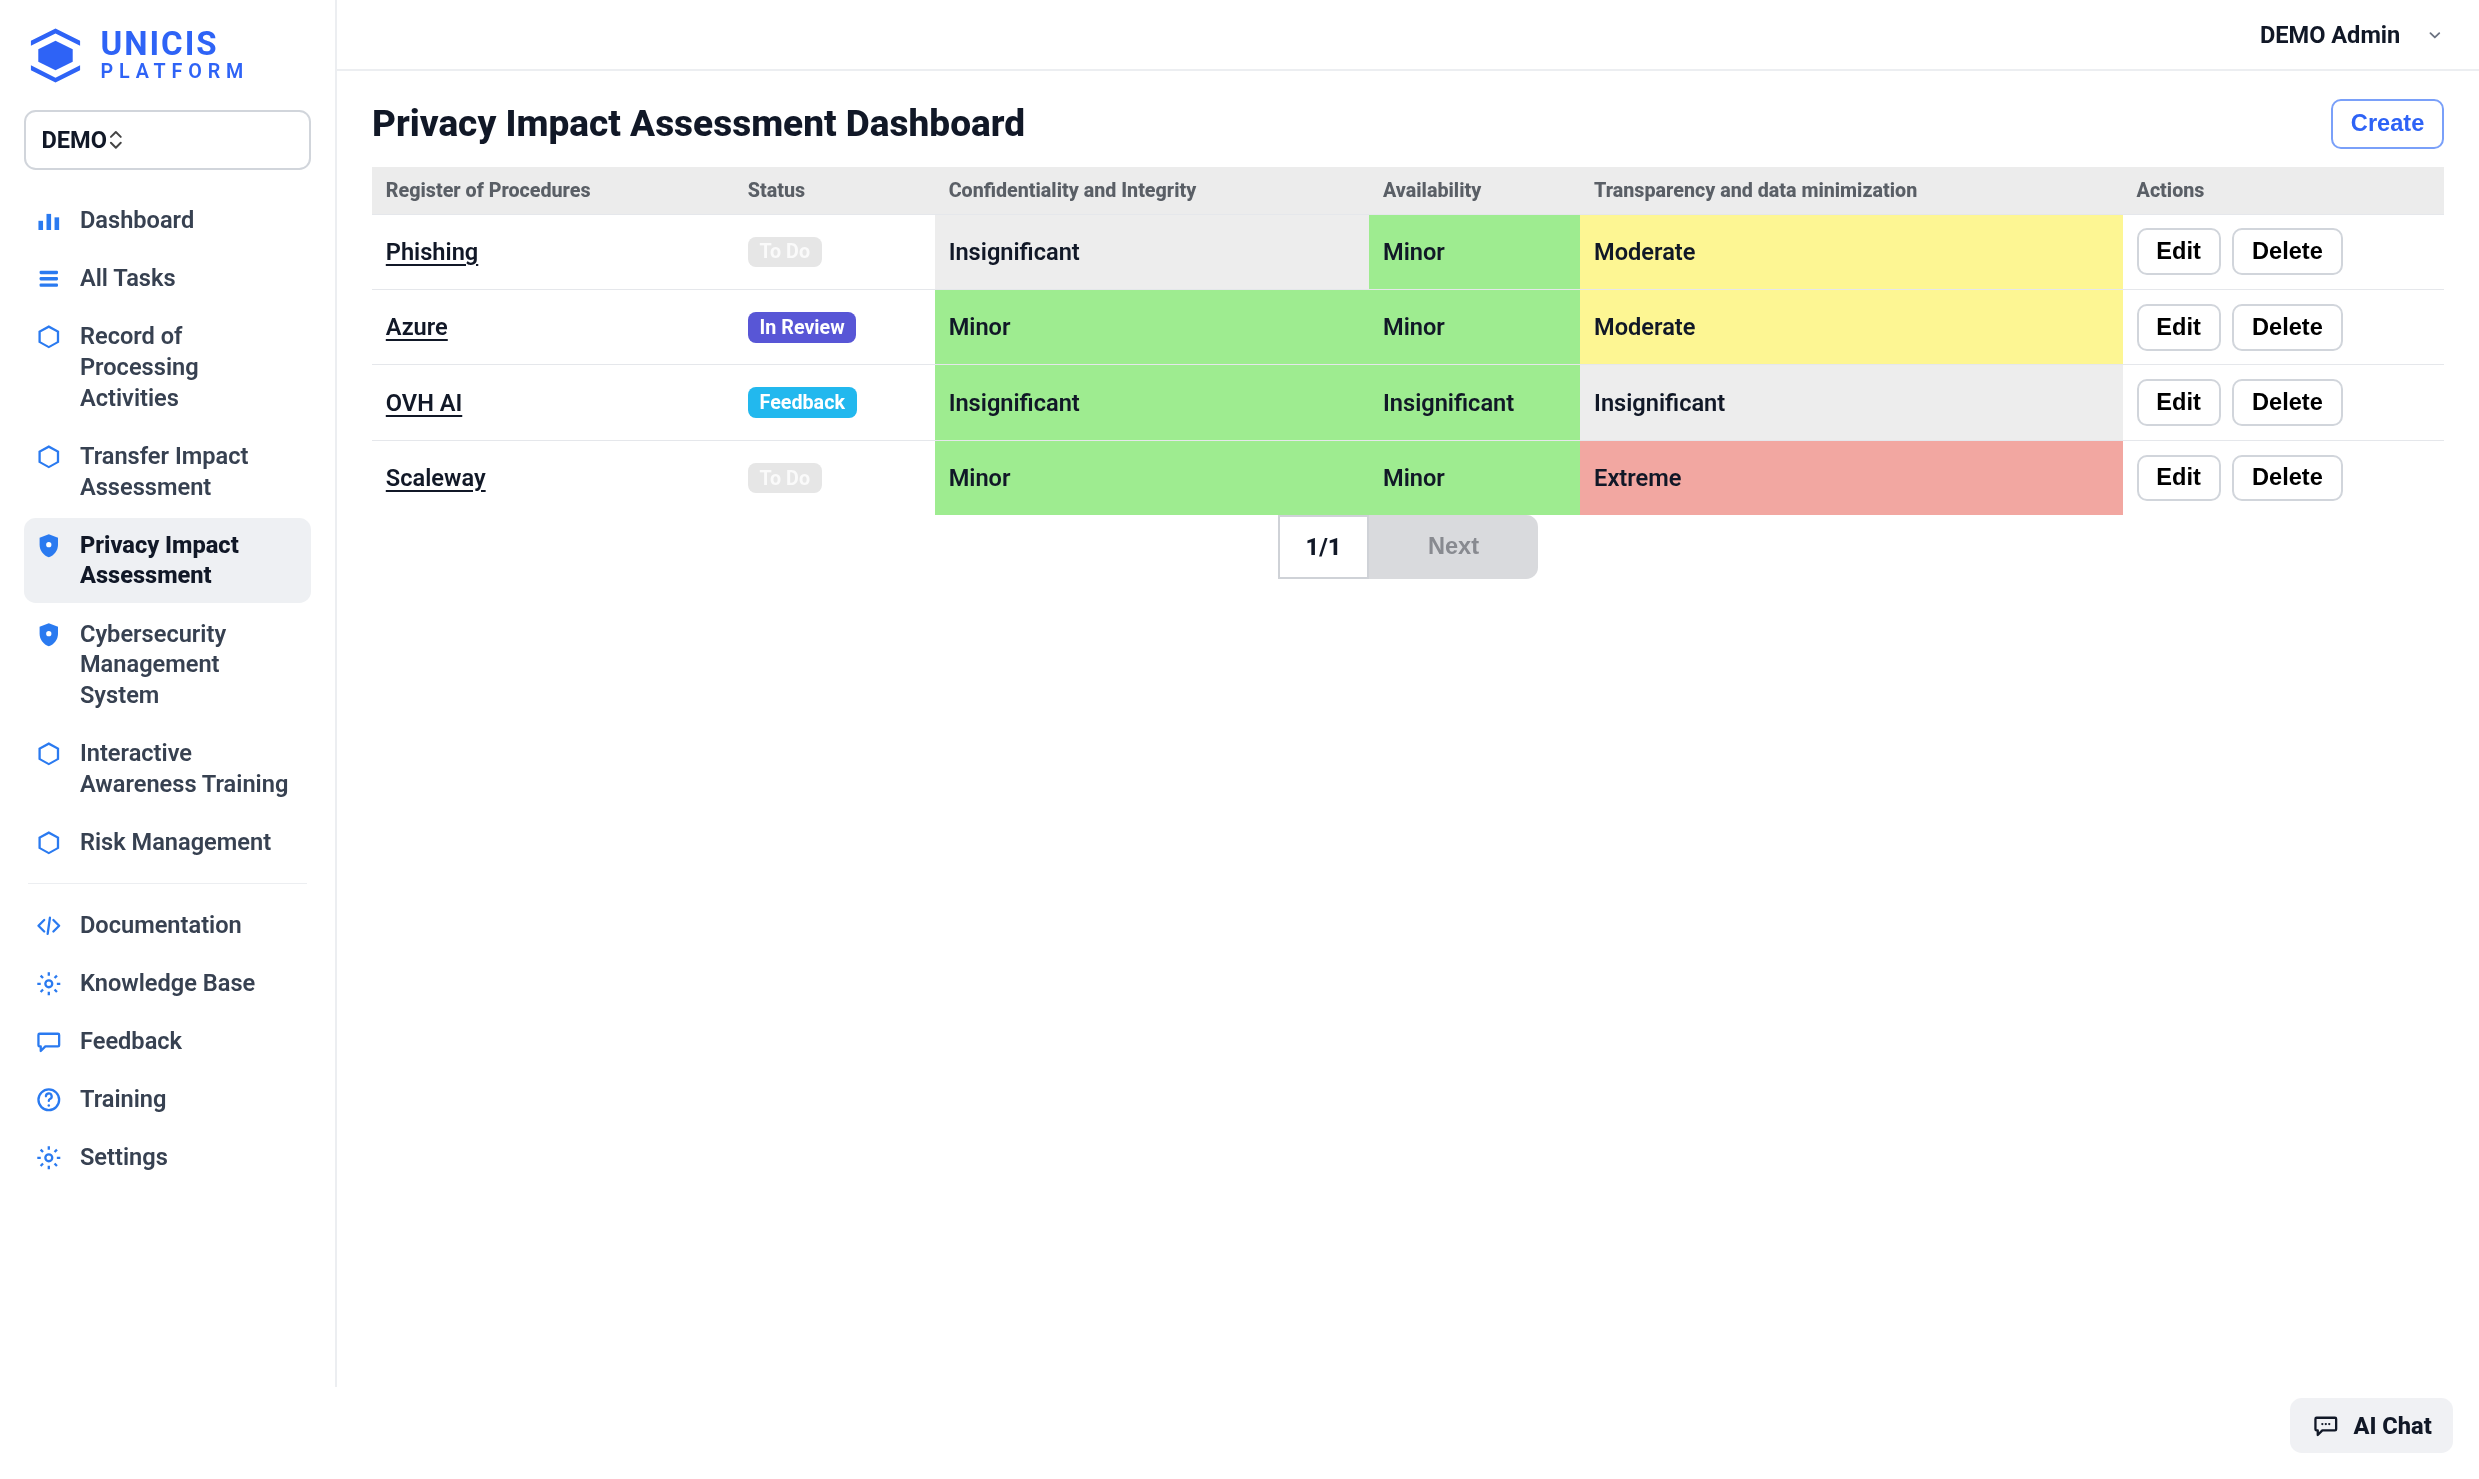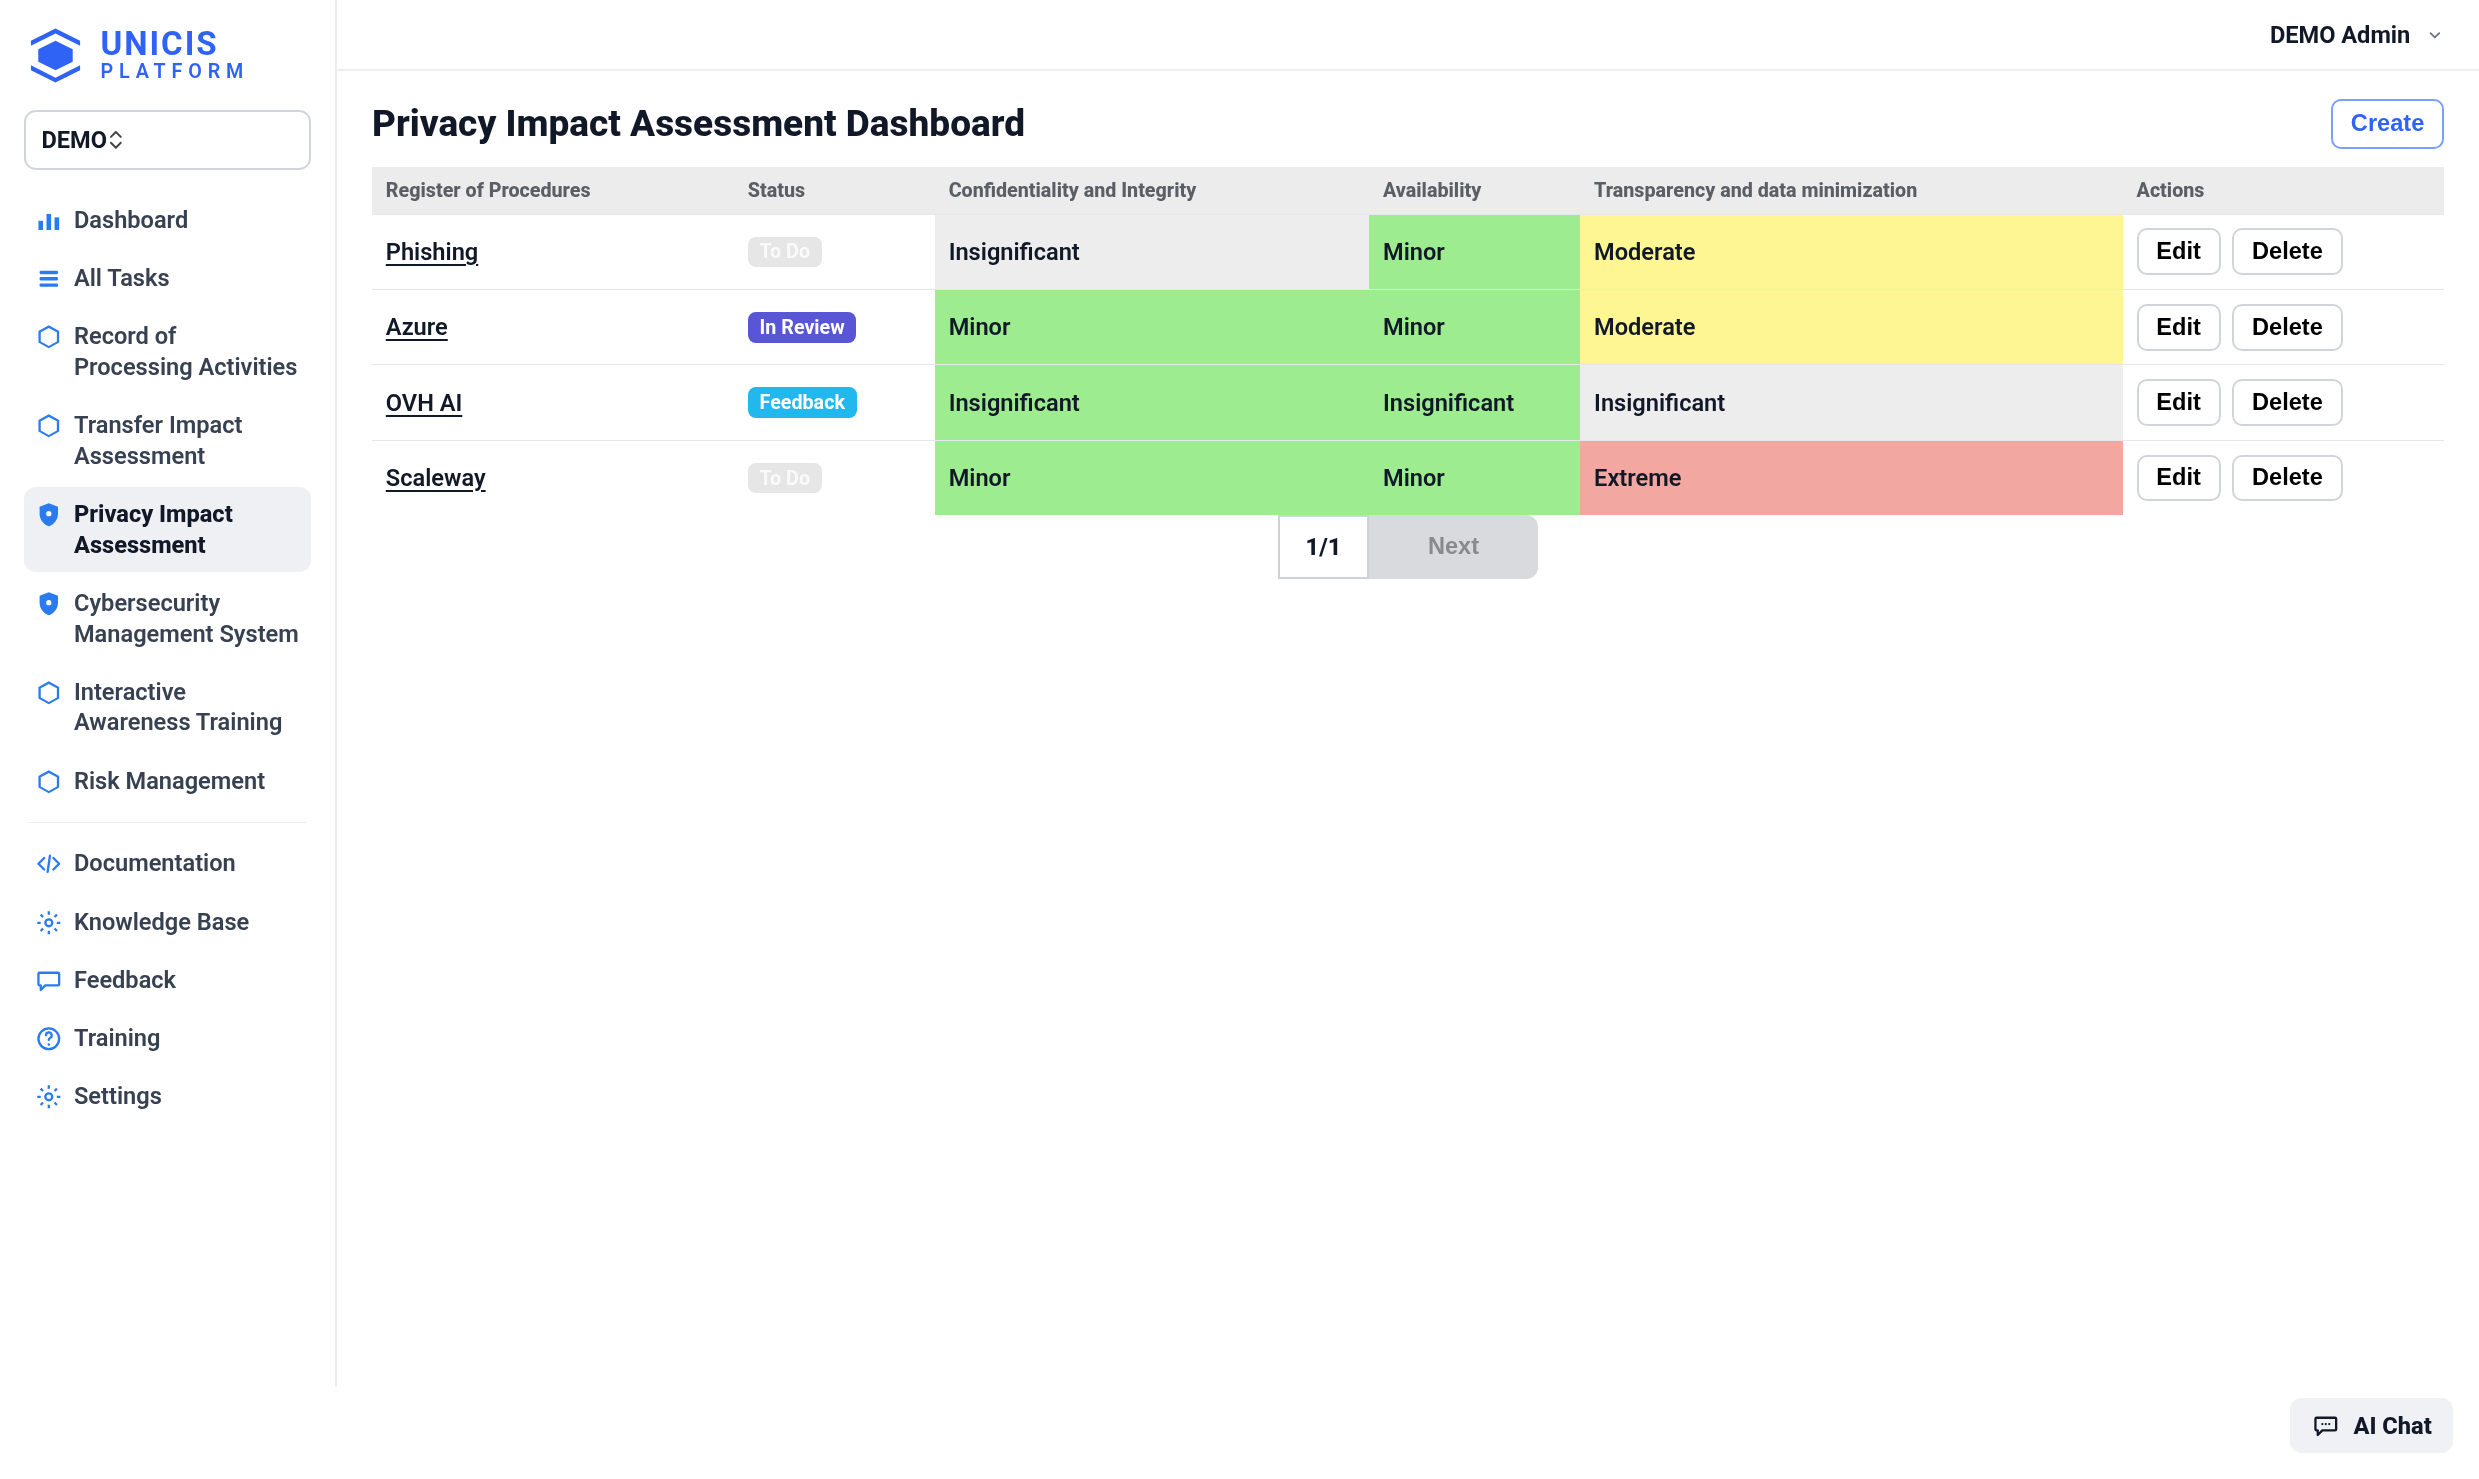--- a/index.html
+++ b/index.html
@@ -53,41 +53,41 @@
     border-radius:11.8px;
     padding:13.8px 15.8px;
     display:flex;align-items:center;justify-content:flex-start;
     font-weight:700;font-size:23.6px;
     cursor:pointer;
   }
   .team-select .chev{color:#555}
   .nav{display:flex;flex-direction:column;gap:3.9px;padding:5.9px 5.9px}
   .nav-sep{height:1px;background:var(--sidebar-sep);margin:7.9px 9.9px}
   .nav-item{
-    display:flex;align-items:flex-start;gap:11px;
+    display:flex;align-items:flex-start;gap:17px;
     padding:11.8px 11.8px;border-radius:11.8px;
     cursor:pointer;font-size:23.6px;font-weight:600;color:#374151;
     line-height:1.3;
   }
   .nav-item .label{flex:1}
   .nav-item.active{background:#eef0f3;font-weight:800;color:#111827}
   .nav-icon{width:27.6px;height:27.6px;flex:0 0 27.6px;margin-top:2px}
   .icon-blue{color:var(--blue)}
   .sidebar-foot{
     margin-top:auto;text-align:center;font-weight:700;font-size:19.7px;color:#000;
     padding:11.8px 7.9px 17.7px 7.9px;line-height:1.5;
   }
   .sidebar-foot .icons{display:inline-flex;gap:7.9px;vertical-align:middle}
   
   .main{flex:1;display:flex;flex-direction:column}
   .topbar{
     height:71px;display:flex;align-items:center;justify-content:flex-end;
     border-bottom:2px solid var(--sidebar-sep);padding:0 35px;
   }
-  .user-menu{display:flex;align-items:center;gap:16px;font-weight:700;font-size:23.6px;cursor:pointer}
+  .user-menu{display:flex;align-items:center;gap:26px;font-weight:700;font-size:23.6px;cursor:pointer}
   .chev-down{width:17.7px;height:17.7px;color:#6b7280}
   
   .content{padding:27.6px 35px}
   .title-row{display:flex;align-items:center;justify-content:space-between;margin-bottom:17.7px}
   .page-title{font-size:37px;font-weight:800}
   .btn{
     border:2px solid var(--border-strong);border-radius:9.9px;background:#fff;
     padding:9.9px 17.7px;font-weight:700;font-size:23.6px;cursor:pointer;
   }
   .btn-primary-outline{border-color:#7aa0f9;color:#2e63f6}

